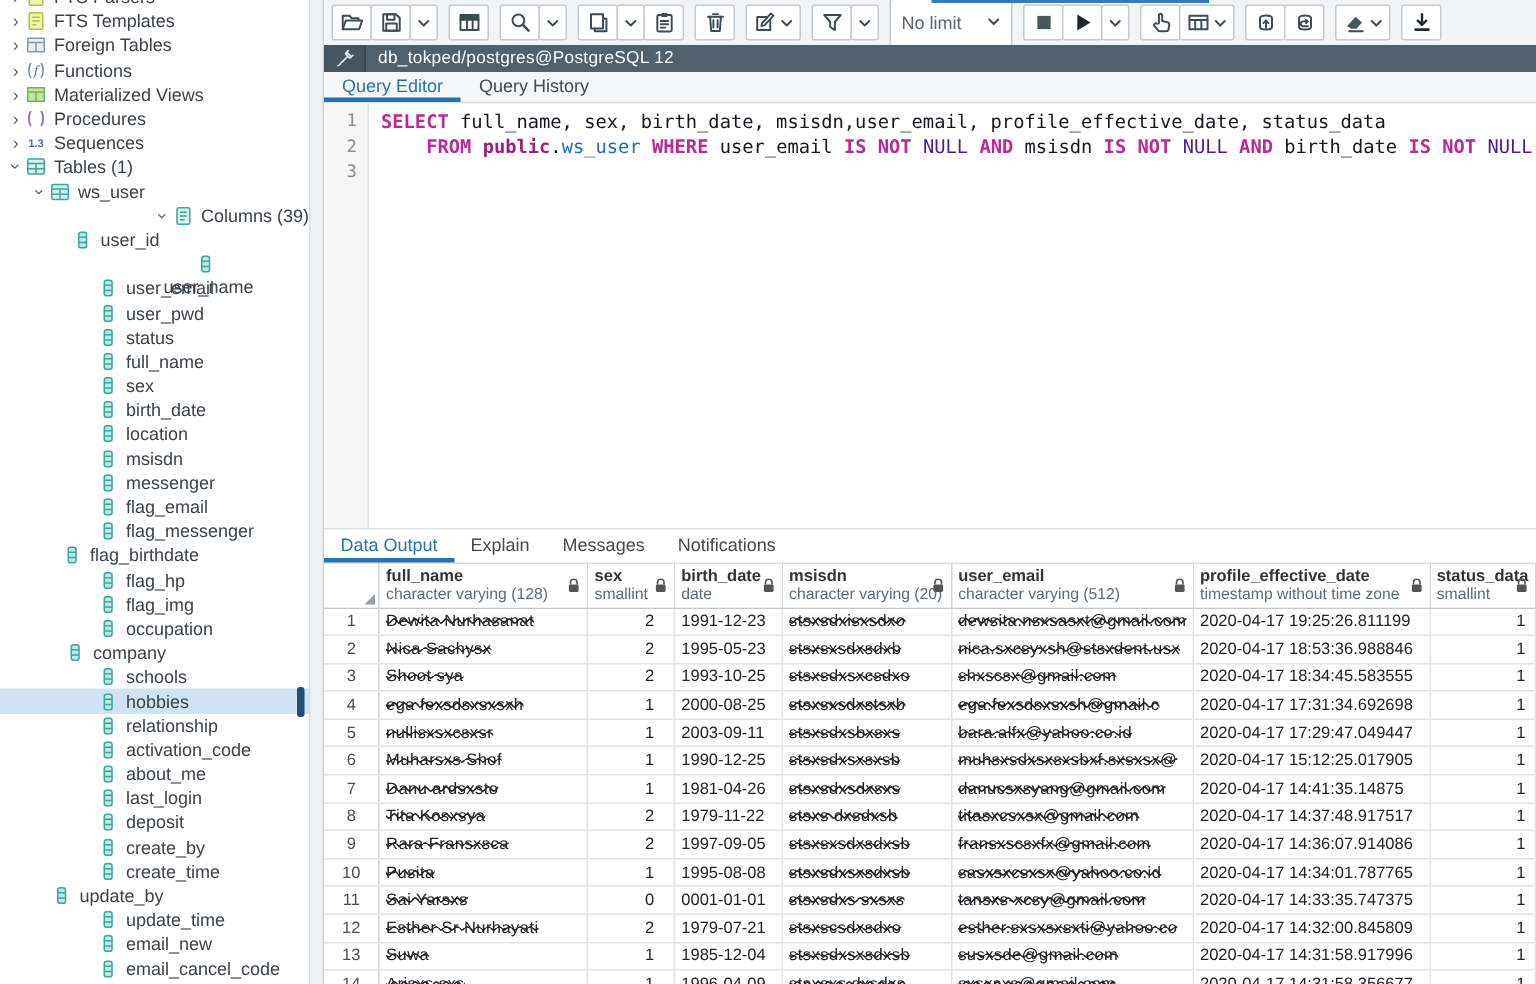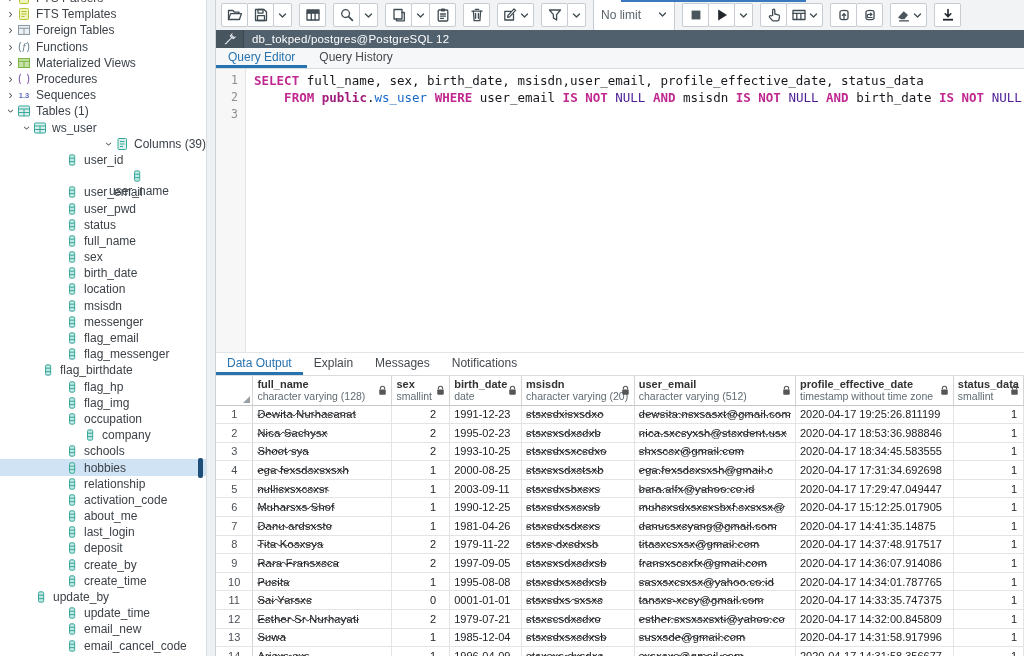--- a/index.html
+++ b/index.html
@@ -173,21 +173,21 @@
         <div class="tree-item" style="padding-left: 37px; justify-content: flex-end;">
           <span class="tree-arrow exp">›</span>
           <span class="tree-ico" style="display: inline-flex; align-items: center;">
             <svg width="16" height="16" viewBox="0 0 16 16">
               <rect x="4" y="2.5" width="8.5" height="11" rx="1" fill="#d9f0ec" stroke="#3aa79b"></rect>
               <path d="M6 5.5 H10.5 M6 8 H10.5 M6 10.5 H9" stroke="#3aa79b"></path>
             </svg>
           </span>
           <span>Columns (39)</span>
         </div>
-        <div class="tree-item" style="padding-left: 53px;">
+        <div class="tree-item" style="padding-left: 36px;">
           <span class="tree-arrow"></span>
           <span class="tree-ico" style="display: inline-flex; align-items: center;">
             <svg width="16" height="16" viewBox="0 0 16 16">
               <rect x="5.5" y="2.8" width="5.2" height="10.4" rx="1.6" fill="#bfe8e2" stroke="#3aa79b"></rect>
               <path d="M5.5 6.2 H10.7 M5.5 9.6 H10.7" stroke="#3aa79b"></path>
             </svg>
           </span>
           <span>user_id</span>
         </div>
         <div class="tree-item" style="padding-left: 72px; flex-direction: column;">
@@ -343,21 +343,21 @@
         <div class="tree-item" style="padding-left: 53px;">
           <span class="tree-arrow"></span>
           <span class="tree-ico" style="display: inline-flex; align-items: center;">
             <svg width="16" height="16" viewBox="0 0 16 16">
               <rect x="5.5" y="2.8" width="5.2" height="10.4" rx="1.6" fill="#bfe8e2" stroke="#3aa79b"></rect>
               <path d="M5.5 6.2 H10.7 M5.5 9.6 H10.7" stroke="#3aa79b"></path>
             </svg>
           </span>
           <span>occupation</span>
         </div>
-        <div class="tree-item" style="padding-left: 71px;">
+        <div class="tree-item" style="padding-left: 31px;">
           <span class="tree-arrow"></span>
           <span class="tree-ico" style="display: inline-flex; align-items: center;">
             <svg width="16" height="16" viewBox="0 0 16 16">
               <rect x="5.5" y="2.8" width="5.2" height="10.4" rx="1.6" fill="#bfe8e2" stroke="#3aa79b"></rect>
               <path d="M5.5 6.2 H10.7 M5.5 9.6 H10.7" stroke="#3aa79b"></path>
             </svg>
           </span>
           <span>company</span>
         </div>
         <div class="tree-item" style="padding-left: 53px;">
@@ -845,21 +845,21 @@
               <td class="">1991-12-23</td>
               <td class="scribble">stsxsdxisxsdxo</td>
               <td class="scribble">dewsita.nsxsasxt@gmail.com</td>
               <td class="">2020-04-17 19:25:26.811199</td>
               <td class="numend">1</td>
             </tr>
             <tr>
               <td class="rownum">2</td>
               <td class="scribble">Nica Sachysx</td>
               <td class="num">2</td>
-              <td class="">1995-02-23</td>
+              <td class="">1995-05-23</td>
               <td class="scribble">stsxsxsdxsdxb</td>
               <td class="scribble">nica.sxcsyxsh@stsxdent.usx</td>
               <td class="">2020-04-17 18:53:36.988846</td>
               <td class="numend">1</td>
             </tr>
             <tr>
               <td class="rownum">3</td>
               <td class="scribble">Shoot sya</td>
               <td class="num">2</td>
               <td class="">1993-10-25</td>

